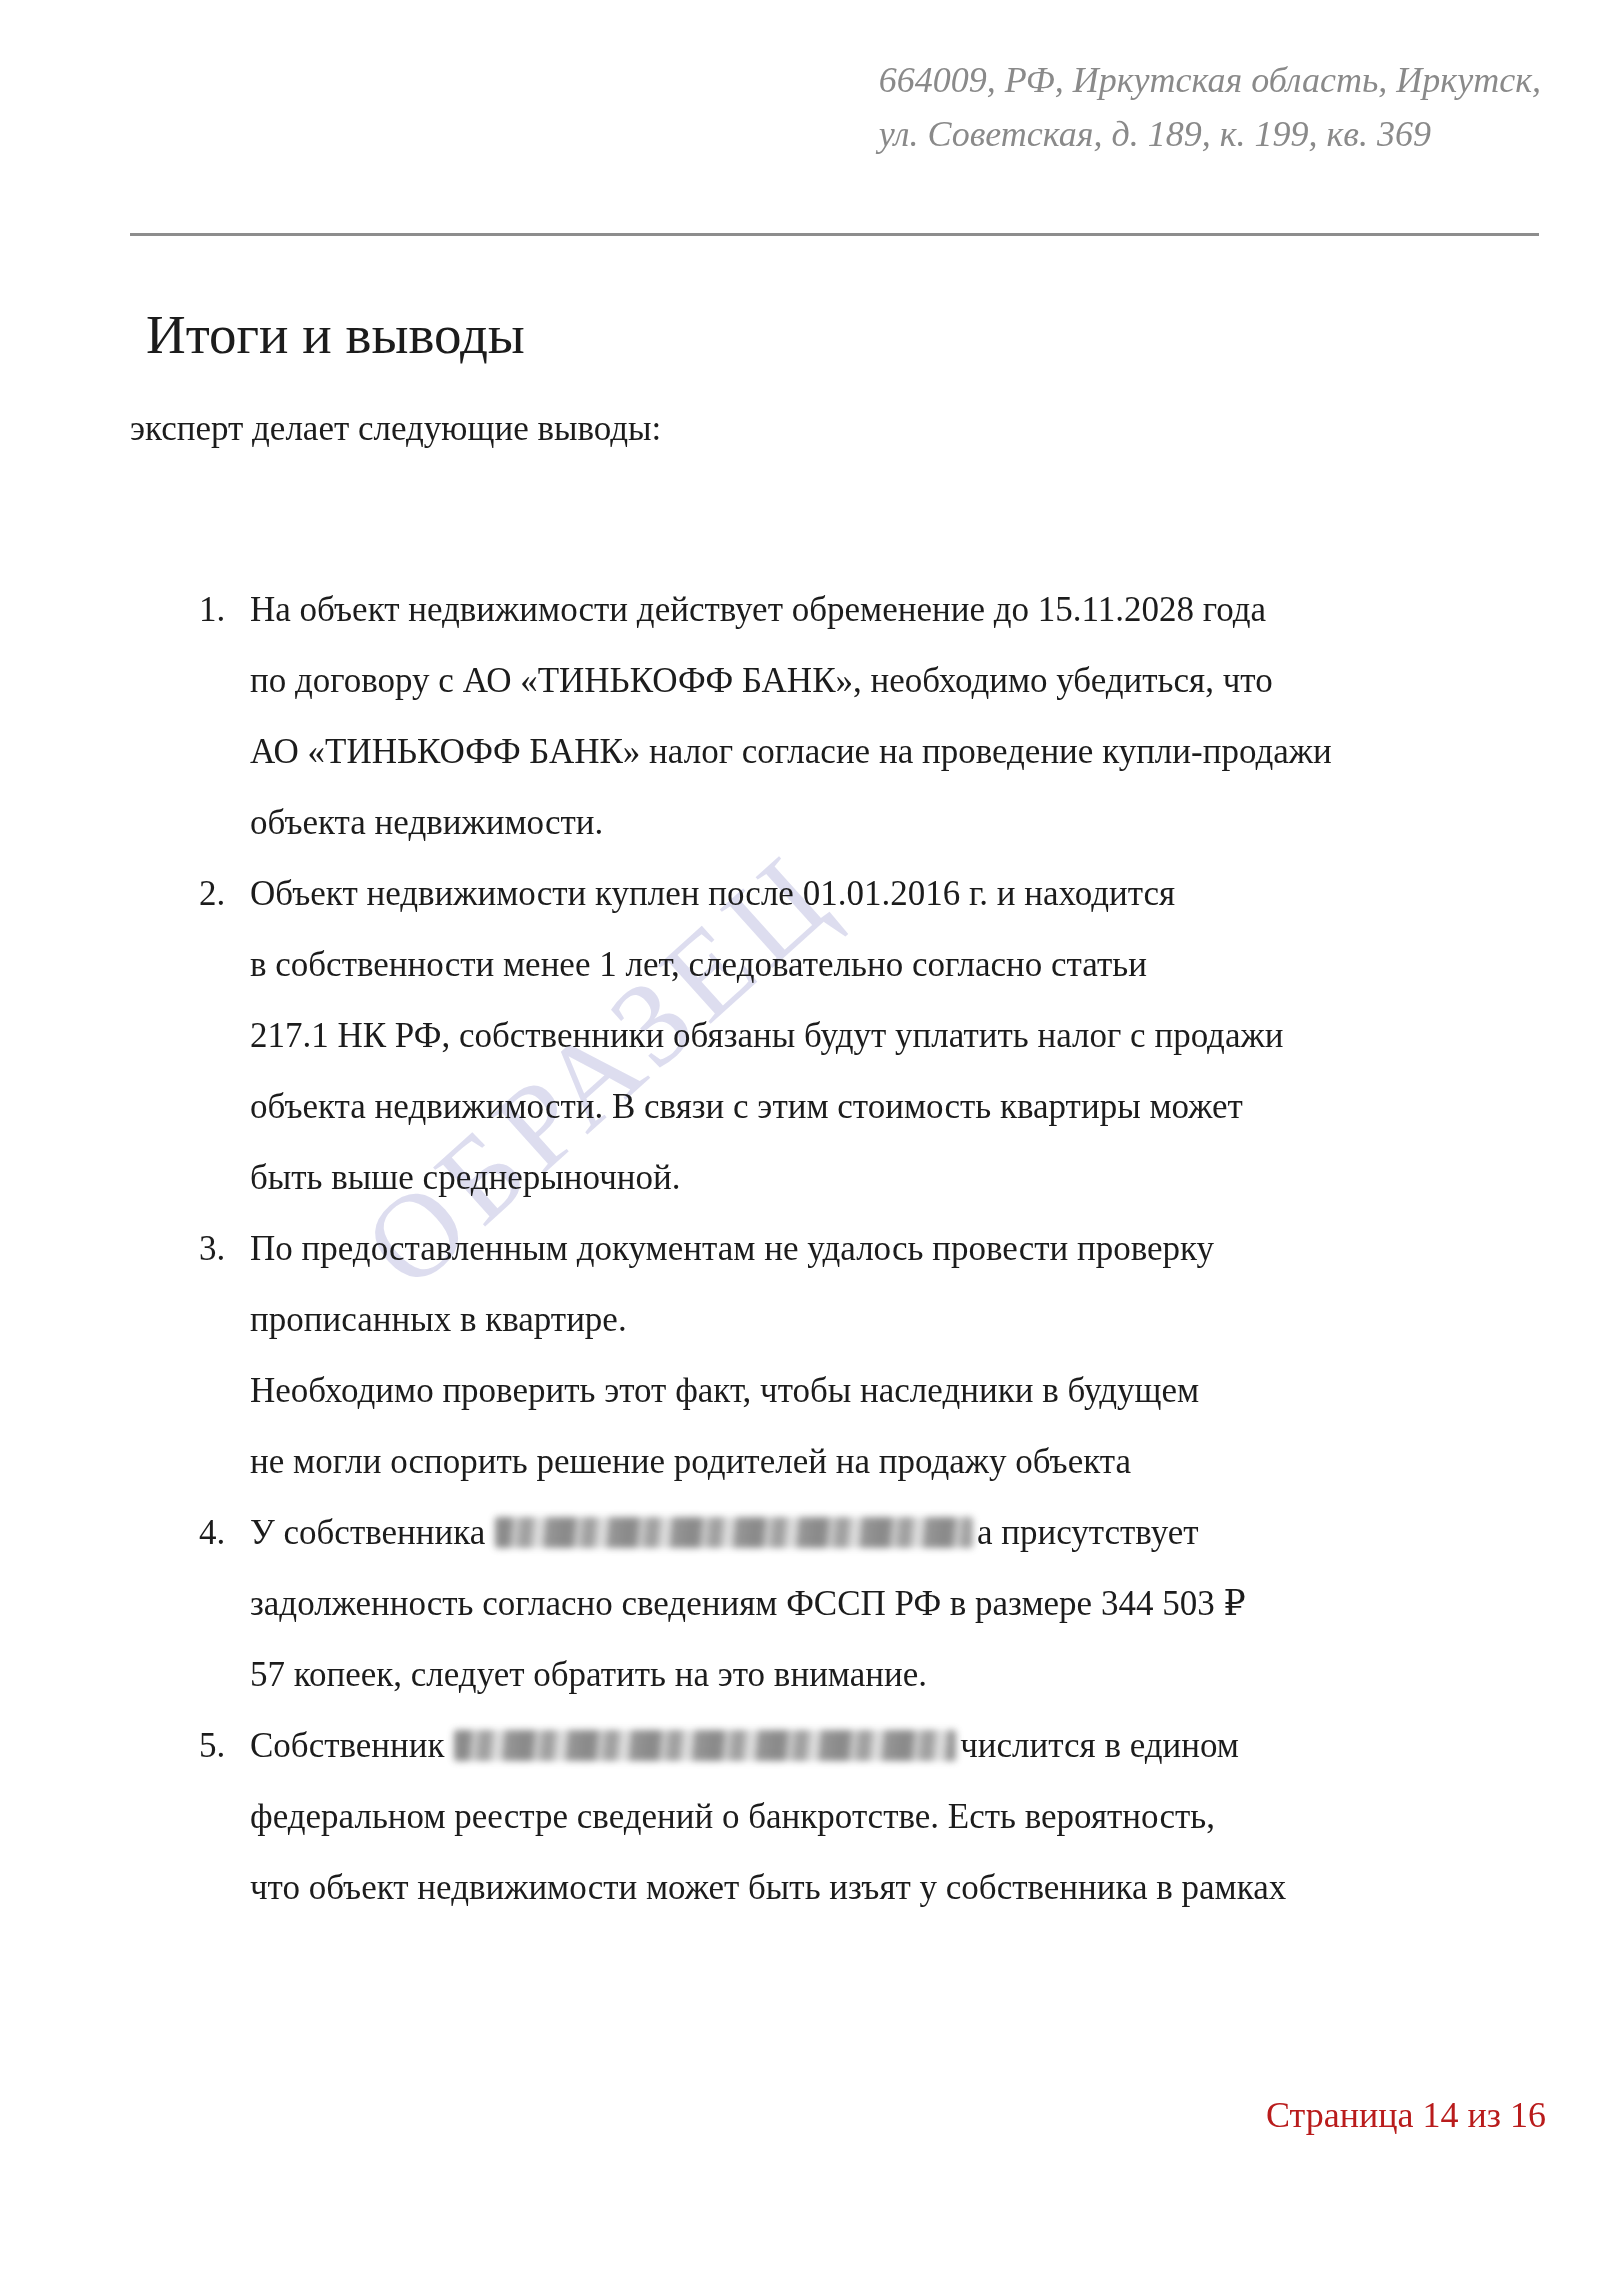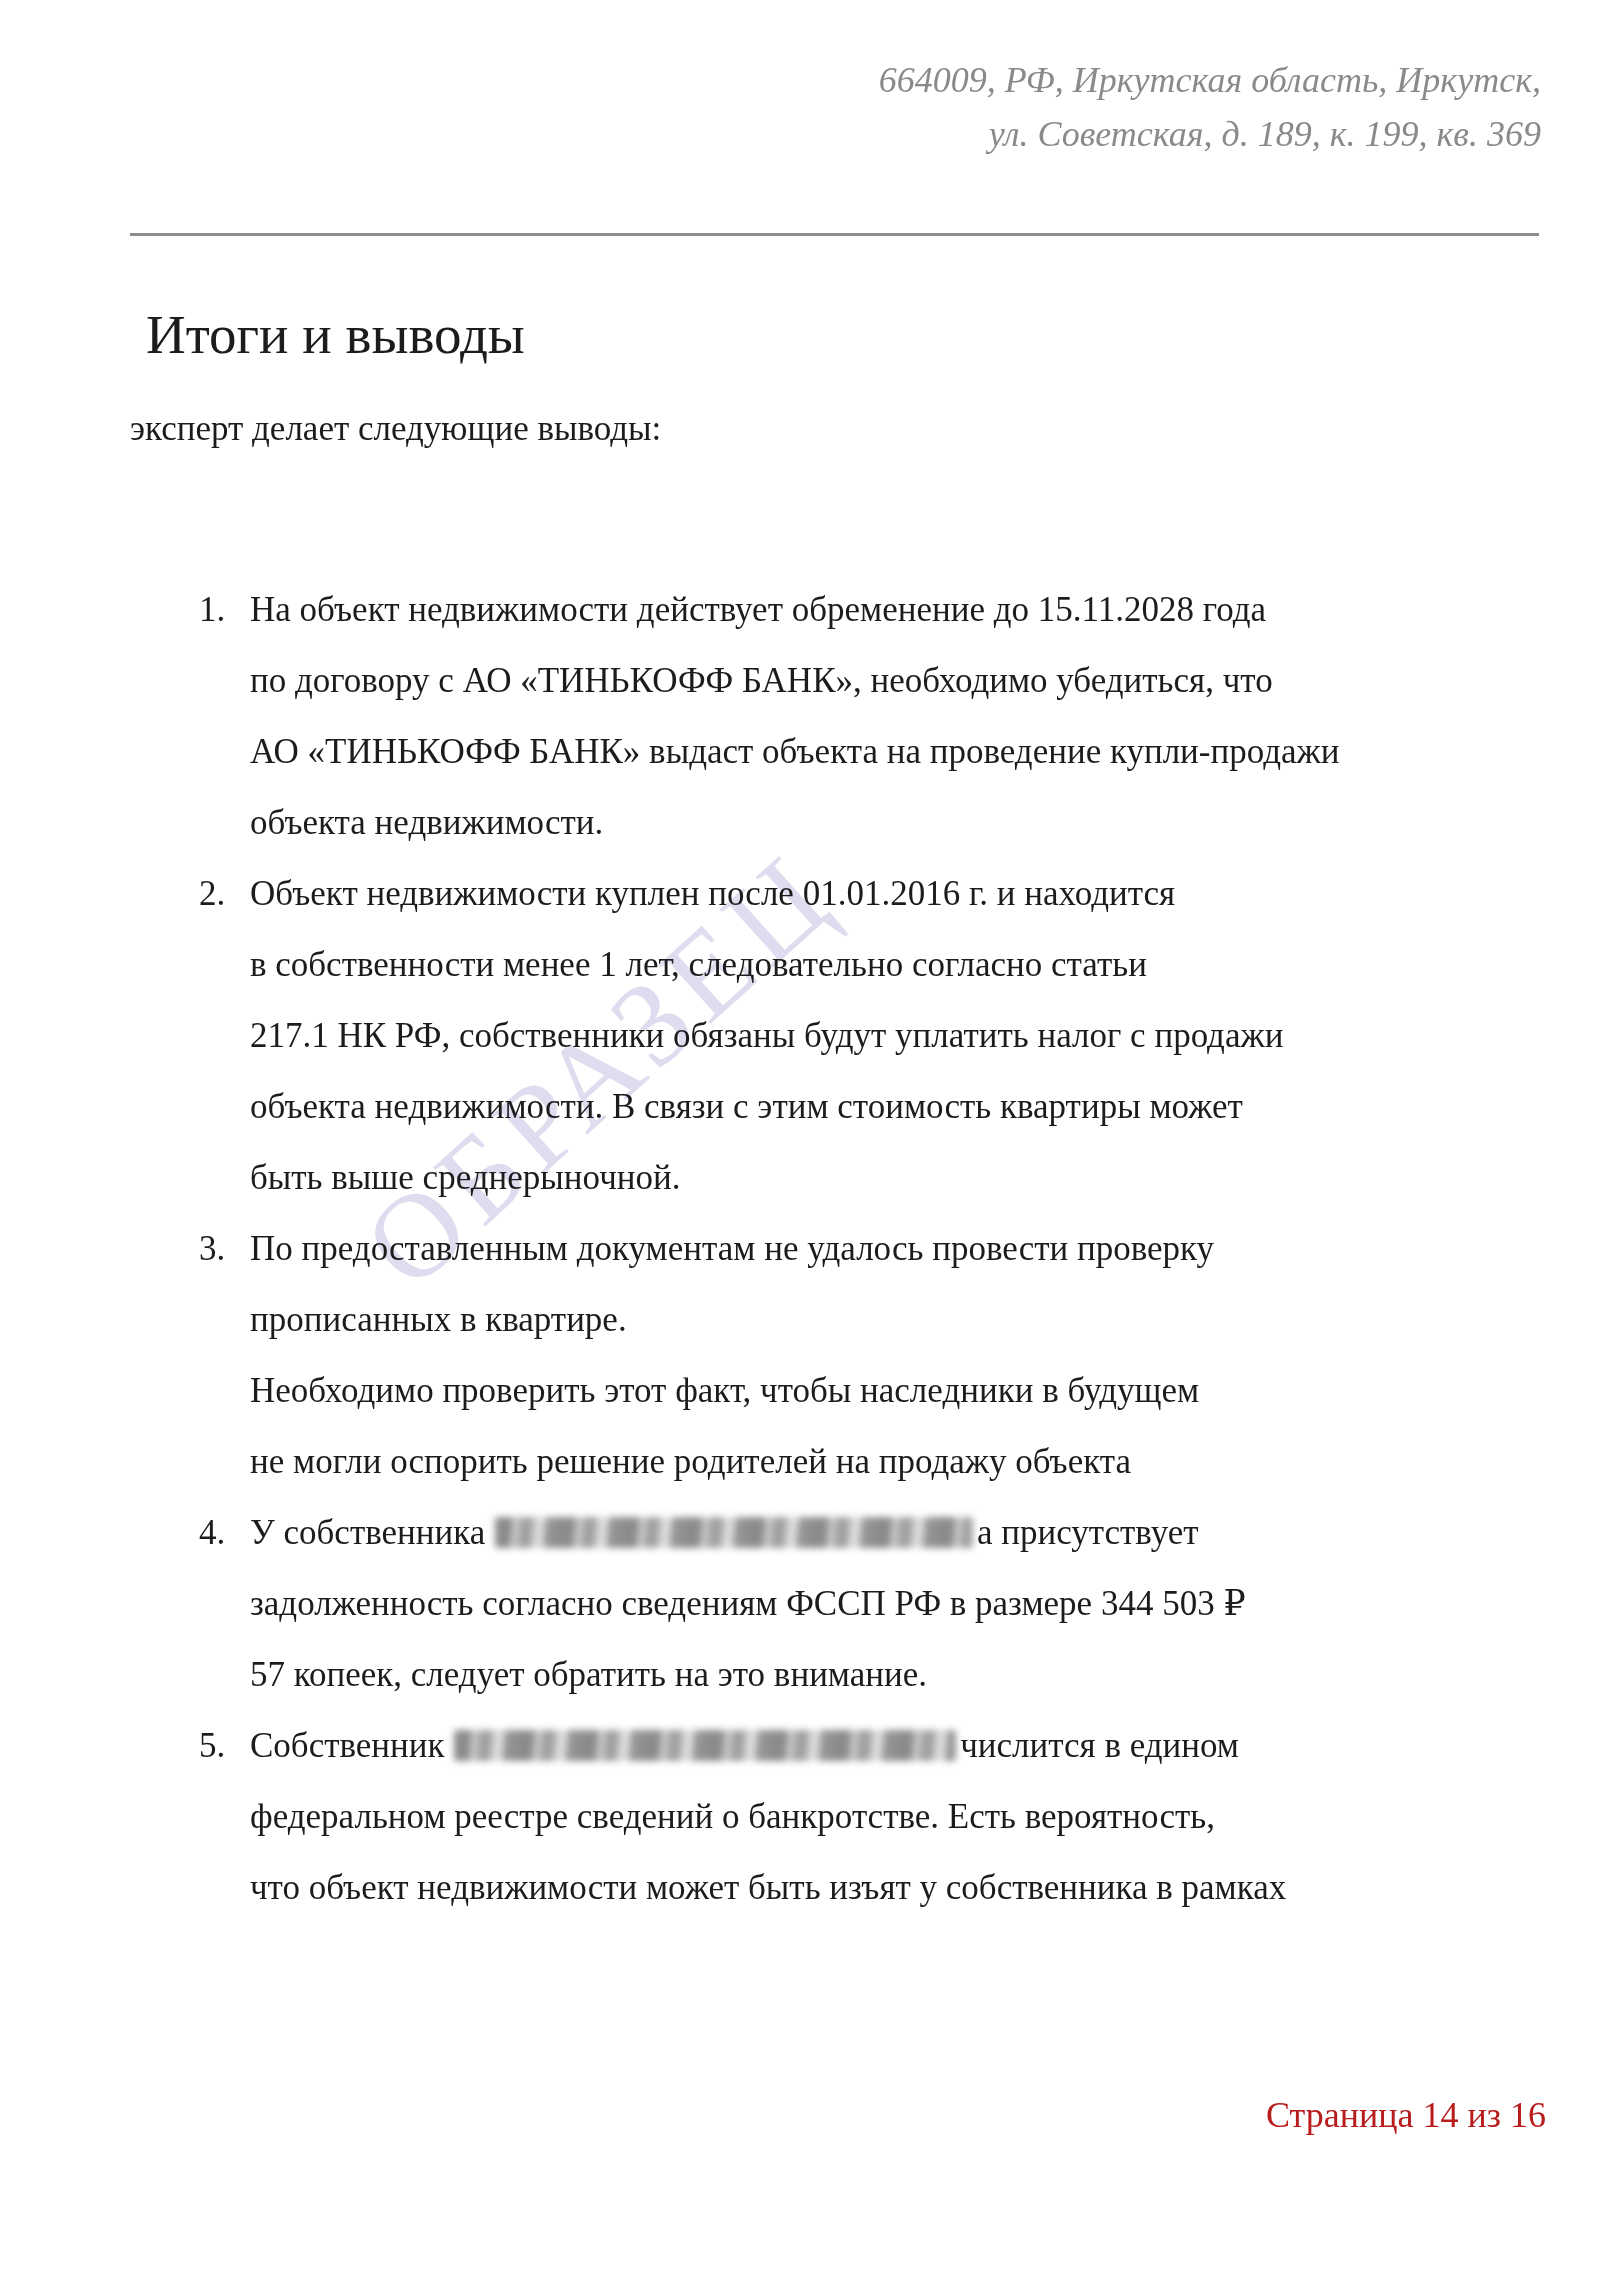--- a/index.html
+++ b/index.html
@@ -23,21 +23,21 @@
     color:#c9c9e6;
     opacity:.62;
     transform:rotate(-42deg);
     z-index:1;
     user-select:none;
     white-space:nowrap;
   }
   .content{position:relative;z-index:2;}
   .header{
     position:absolute;top:53px;right:82px;
-    text-align:right;
+    text-align:left;
     font-style:italic;
     font-size:36px;line-height:54px;
     color:#8a8a8a;
     white-space:nowrap;
   }
   .rule{
     position:absolute;left:130px;right:84px;top:233px;
     height:2.9px;background:#8d8d8d;
   }
   .title{
@@ -94,21 +94,21 @@
 
     <div class="intro">
       <div>эксперт делает следующие выводы:</div>
     </div>
 
     <div class="list">
 
       <div class="item">
         <div class="line"><span class="num">1.</span><span>На объект недвижимости действует обременение до 15.11.2028 года</span></div>
         <div class="line">по договору с АО «ТИНЬКОФФ БАНК», необходимо убедиться, что</div>
-        <div class="line">АО «ТИНЬКОФФ БАНК» выдаст объекта на проведение купли-продажи</div>
+        <div class="line">АО «ТИНЬКОФФ БАНК» налог согласие на проведение купли-продажи</div>
         <div class="line">объекта недвижимости.</div>
       </div>
 
       <div class="item">
         <div class="line"><span class="num">2.</span><span>Объект недвижимости куплен после 01.01.2016 г. и находится</span></div>
         <div class="line">в собственности менее 1 лет, следовательно согласно статьи</div>
         <div class="line">217.1 НК РФ, собственники обязаны будут уплатить налог с продажи</div>
         <div class="line">объекта недвижимости. В связи с этим стоимость квартиры может</div>
         <div class="line">быть выше среднерыночной.</div>
       </div>

